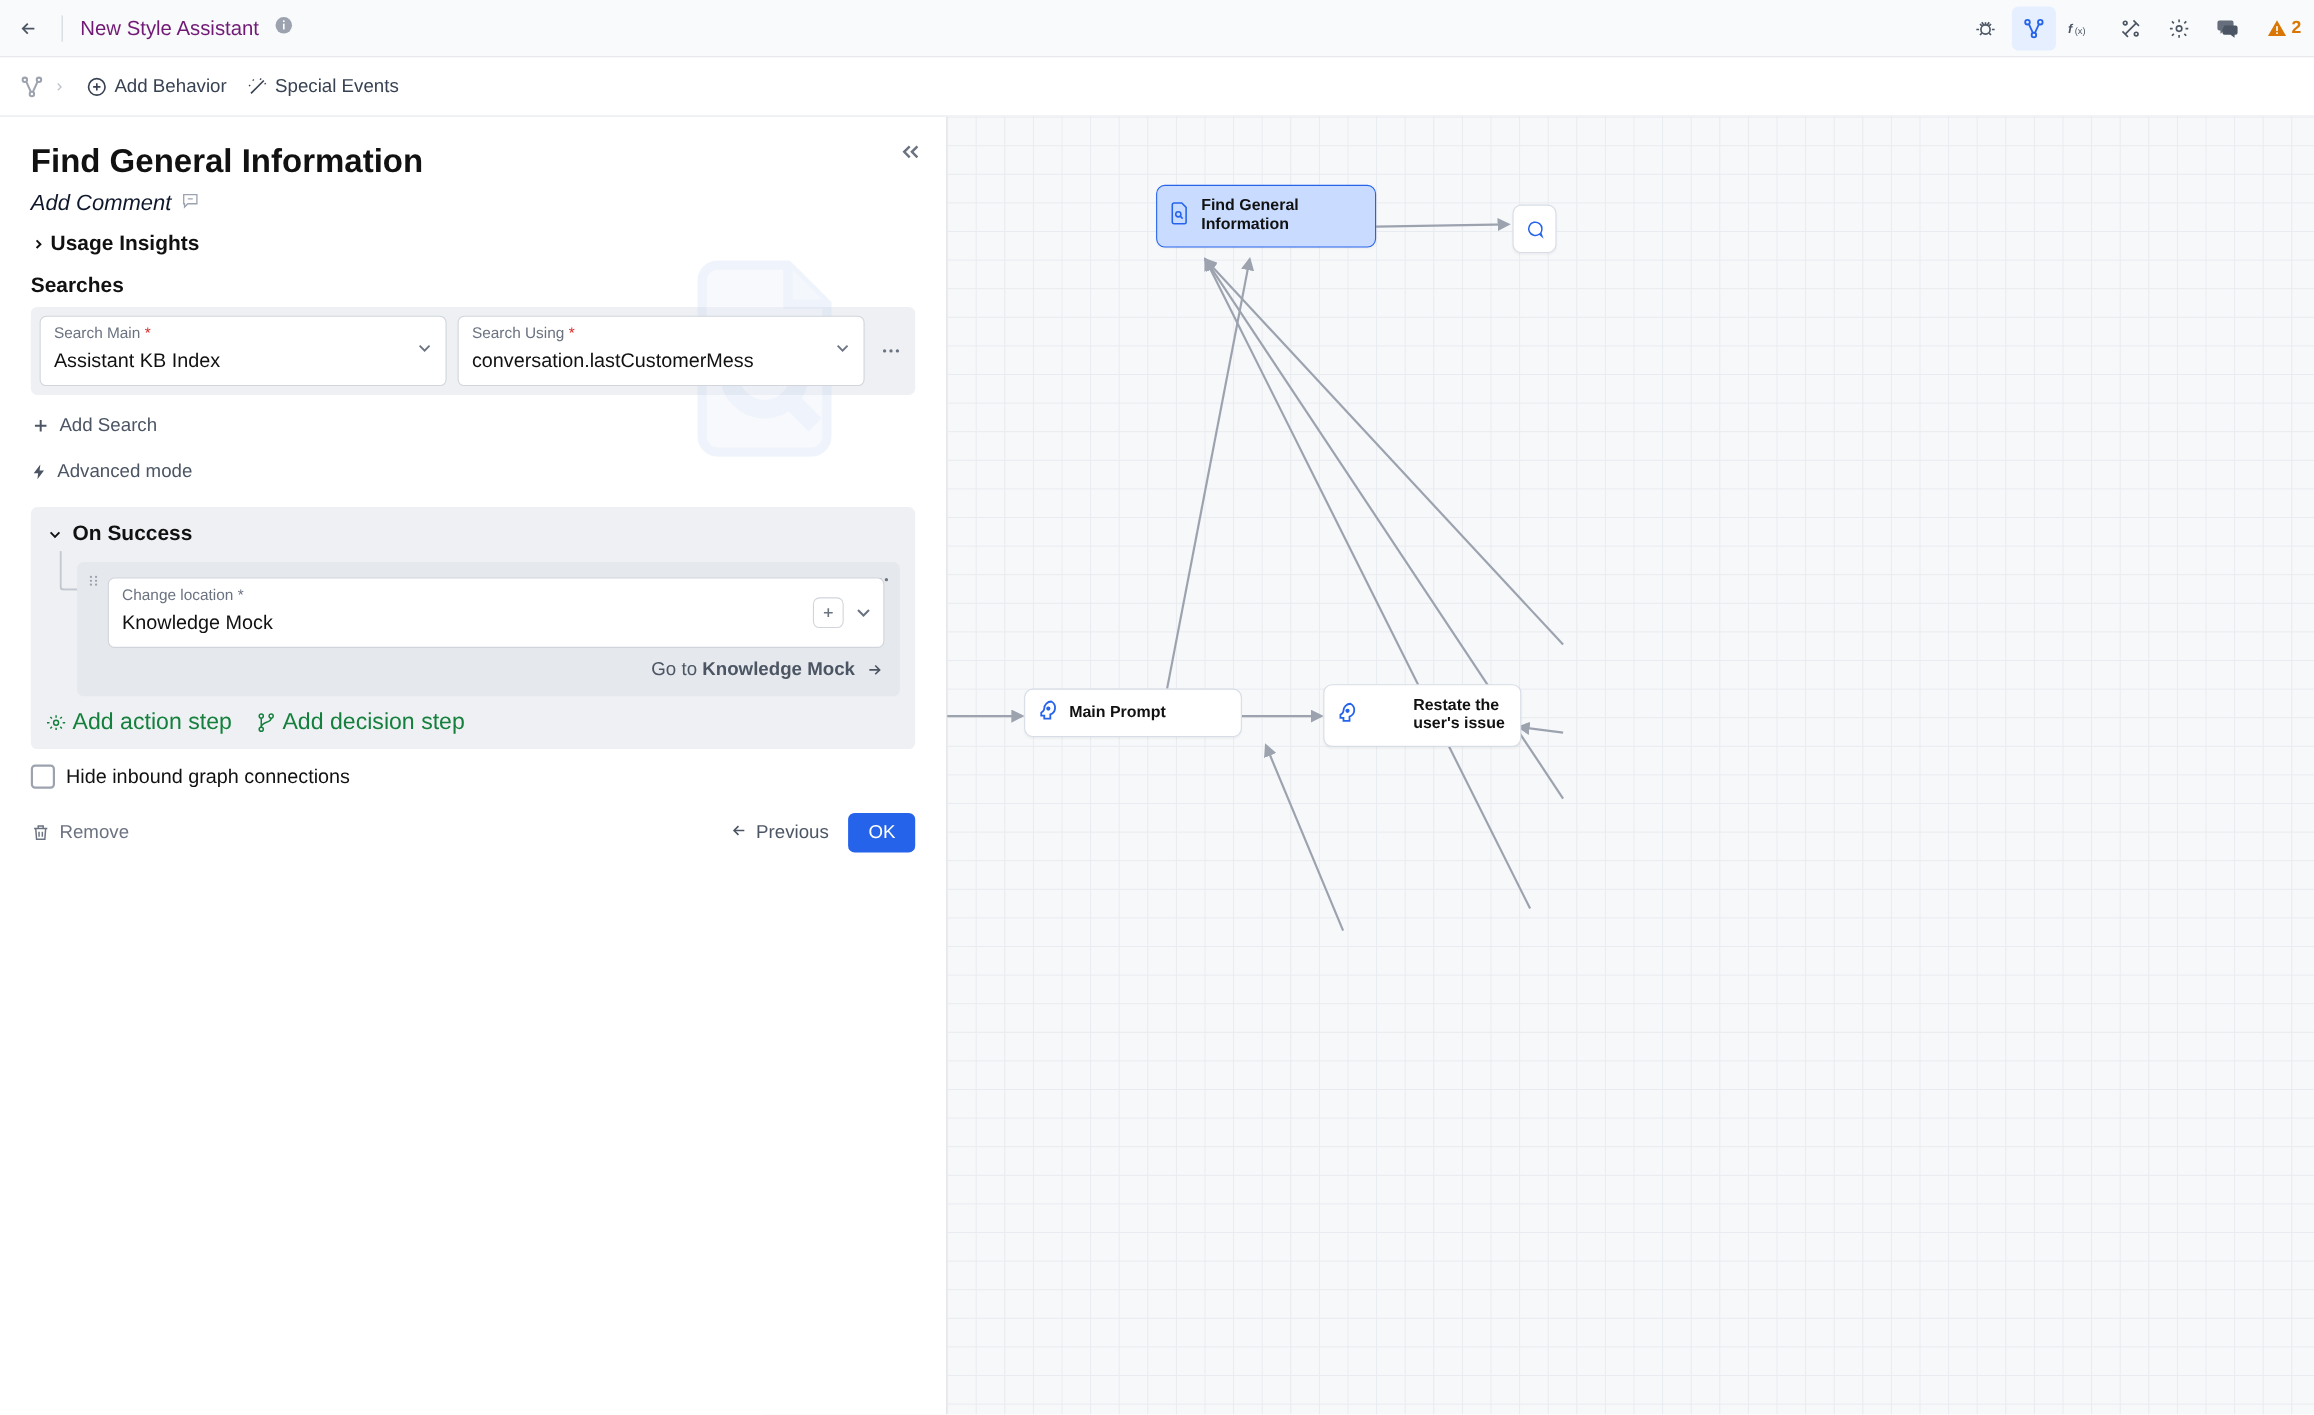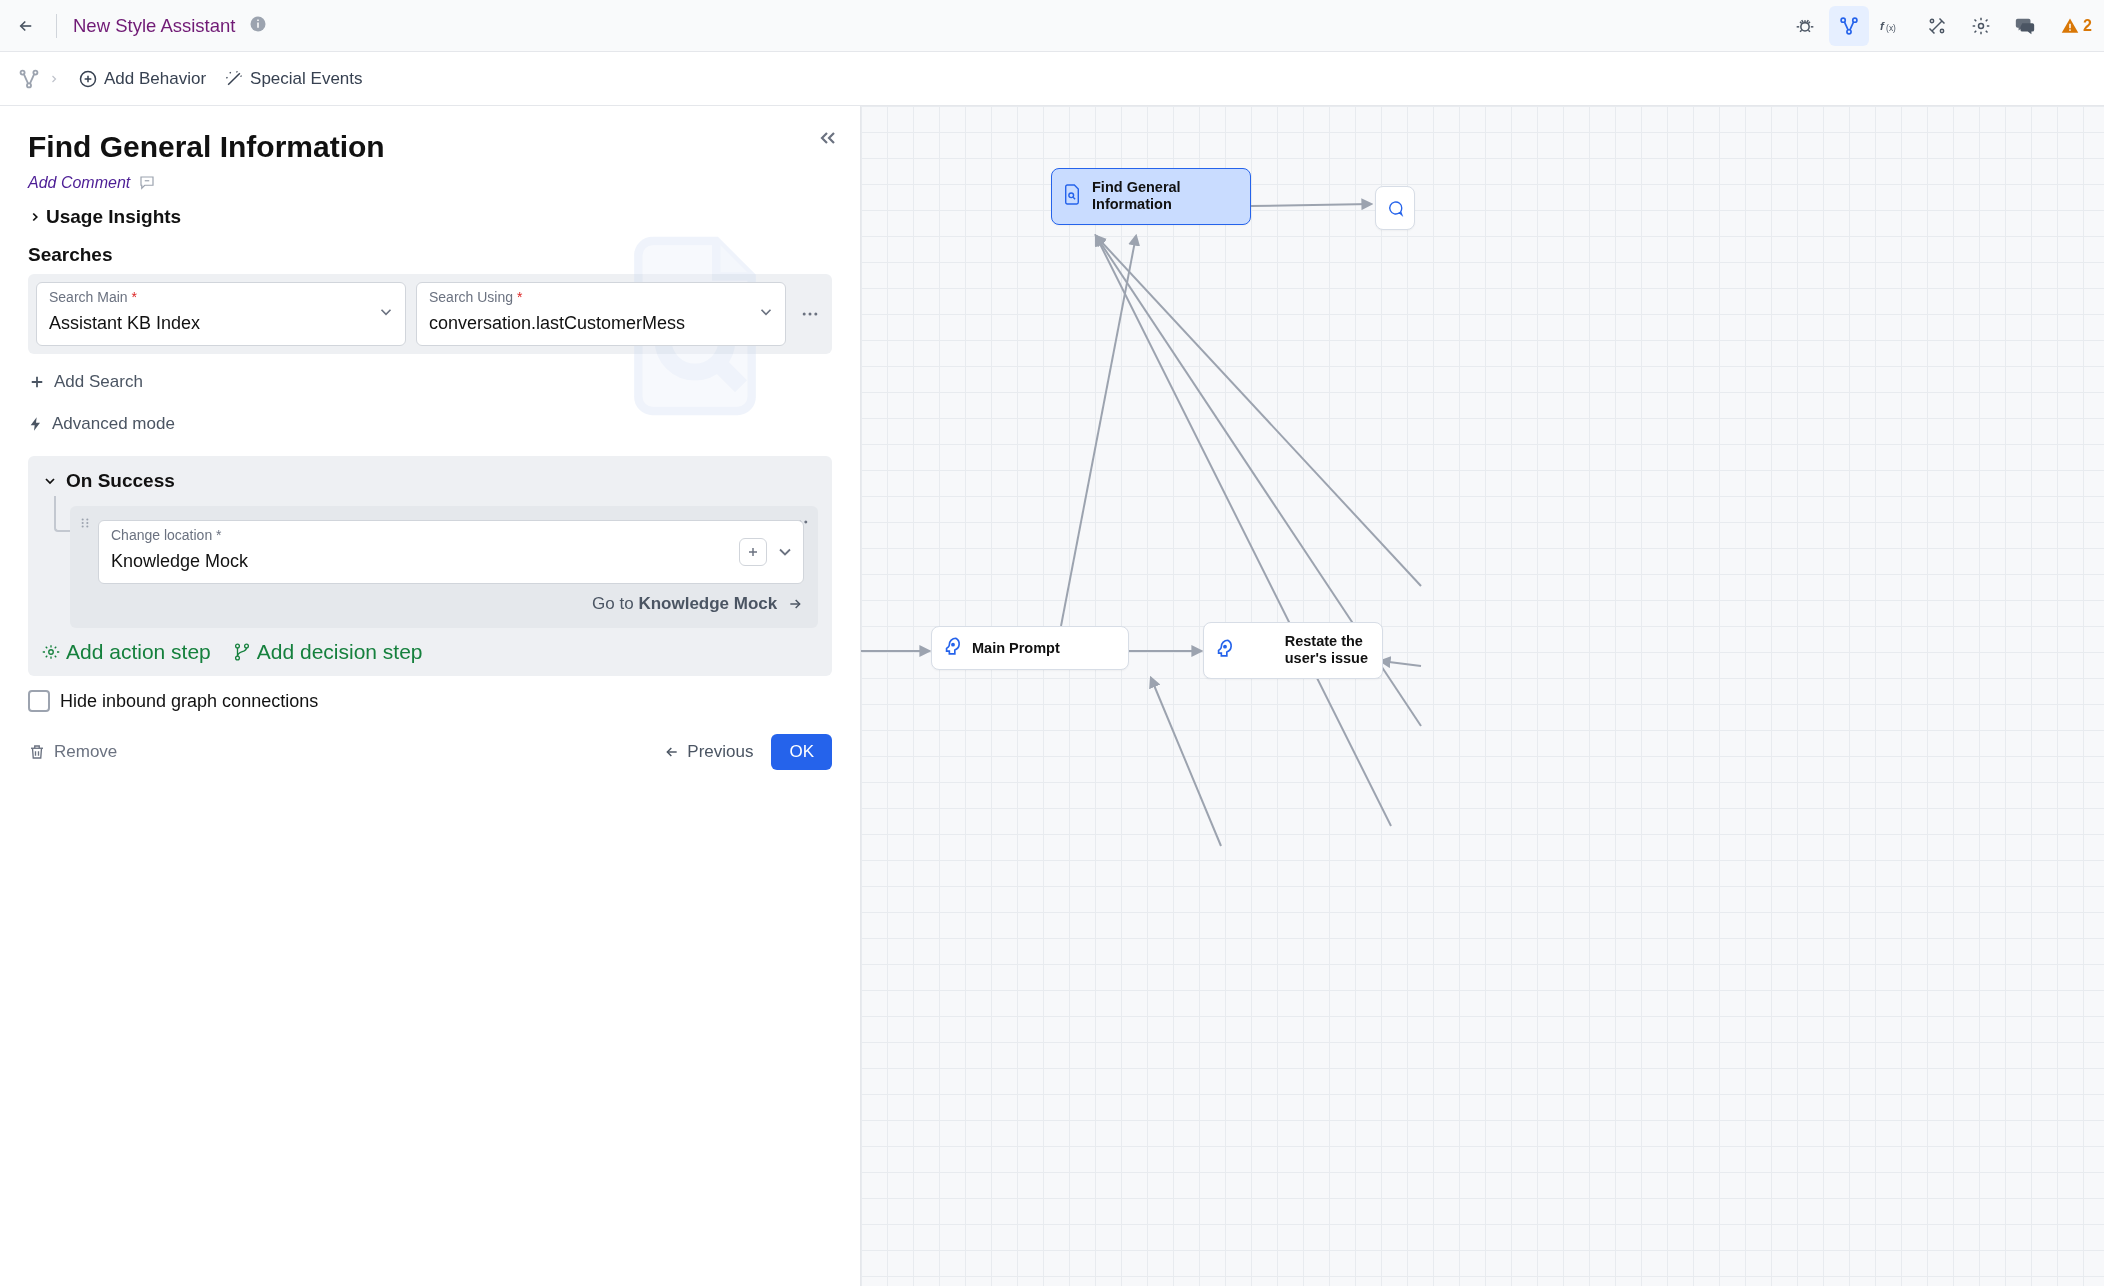--- a/index.html
+++ b/index.html
@@ -34,21 +34,21 @@
   
   .main { display: flex; height: calc(100vh - 106px); }
   
   
   .panel {
     width: 860px; min-width: 860px; padding: 24px 28px; position: relative;
     overflow-y: auto;
   }
   .collapse-btn { position:absolute; top: 20px; right: 20px; color:#6b7280; cursor:pointer;}
   .panel h1 { font-size: 30px; font-weight: 700; margin-bottom: 10px; }
-  .add-comment { color:#4c1d95; font-style: italic; font-size: 16px; display:flex; gap:8px; align-items:flex-start; cursor:pointer; margin-bottom: 14px;}
+  .add-comment { color:#0f172a; font-style: italic; font-size: 20px; display:flex; gap:8px; align-items:flex-start; cursor:pointer; margin-bottom: 14px;}
   .usage-insights { display:flex; align-items:center; gap:4px; font-size: 19px; font-weight:700; margin-bottom: 16px; cursor:pointer;}
   .section-h { font-size: 19px; font-weight: 700; margin-bottom: 8px;}
   
   .search-row {
     background:#eef0f3; border-radius:6px; padding:8px; display:flex; gap:10px; align-items:center;
   }
   .field {
     flex:1; background:#fff; border:1px solid #d1d5db; border-radius:6px;
     padding: 6px 12px; display:flex; align-items:center; position:relative; height:64px;
   }
@@ -85,21 +85,21 @@
   .step-actions .sa { display:flex; gap:6px; align-items:center; cursor:pointer;}
   
   .hide-row { display:flex; gap:10px; align-items:center; font-size:18px; margin-top:14px;}
   .hide-row .chk { width:22px; height:22px; border:2px solid #9ca3af; border-radius:4px; cursor:pointer;}
   
   .panel-footer {
     display:flex; align-items:center; margin-top:22px;
   }
   .remove { display:flex; gap:8px; align-items:center; color:#6b7280; font-size:17px; cursor:pointer;}
   .foot-right { margin-left:auto; display:flex; align-items:center; gap:18px;}
-  .prev { display:flex; gap:6px; align-items:center; color:#4b5563; font-size:17px; cursor:pointer;}
+  .prev { display:flex; gap:6px; align-items:flex-start; color:#4b5563; font-size:17px; cursor:pointer;}
   .ok-btn { background:#2563eb; color:#fff; border:none; border-radius:6px; padding:8px 18px; font-size:17px; cursor:pointer;}
   
   
   .bg-doc-icon { position:absolute; top:120px; right:80px; opacity:0.3; color:#c7d6f3; pointer-events:none;}
   
   
   .canvas {
     flex:1; position:relative; overflow:hidden; border-left:1px solid #e5e7eb;
     background-color:#f7f8fa;
     background-image:

